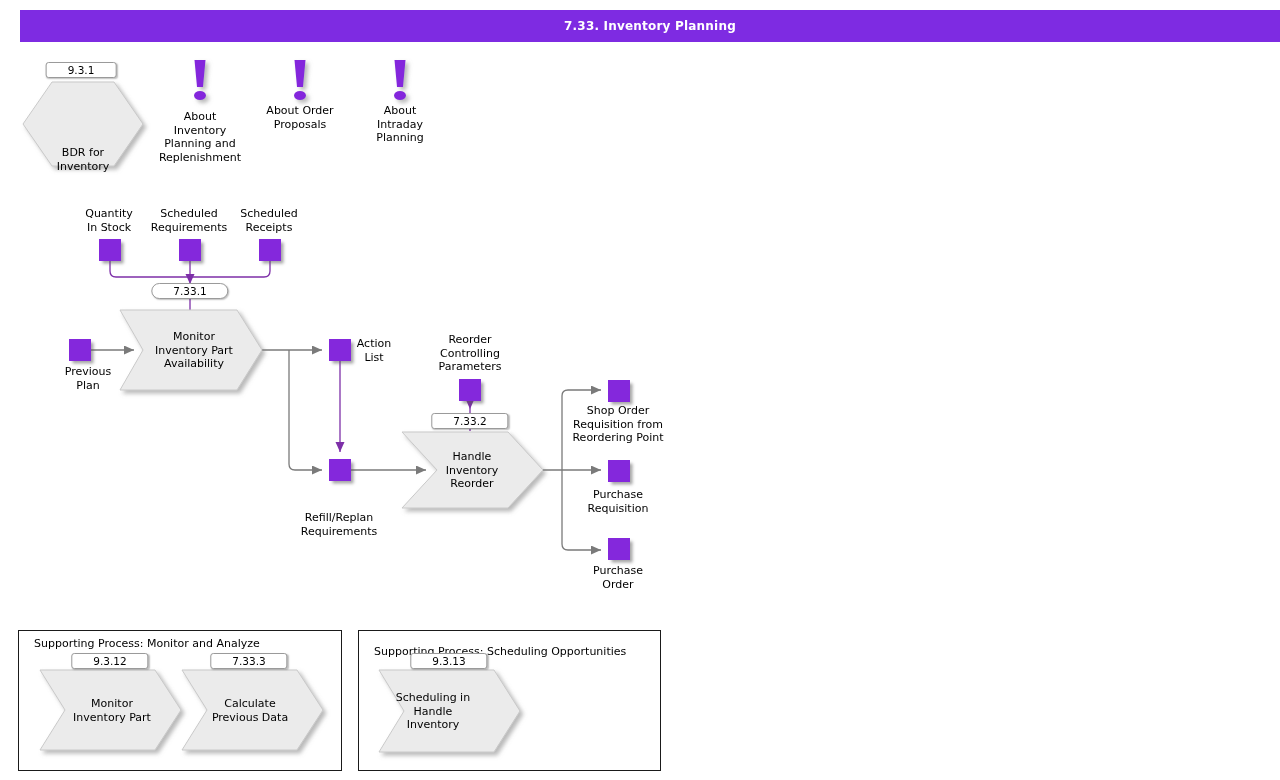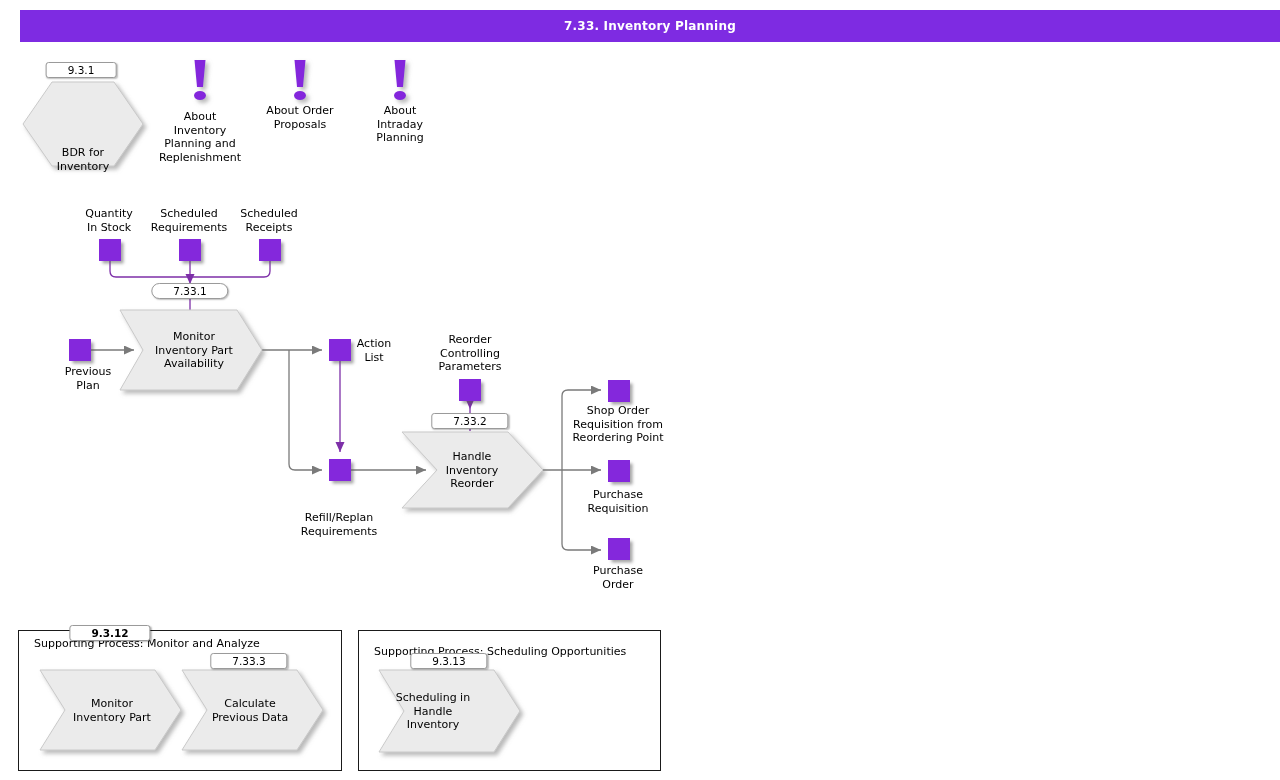--- a/index.html
+++ b/index.html
@@ -95,21 +95,21 @@
   <div class="sq" style="left:329px;top:339px;"></div>
   <div class="sq" style="left:329px;top:459px;"></div>
   <div class="sq" style="left:459px;top:379px;"></div>
   <div class="sq" style="left:608px;top:380px;"></div>
   <div class="sq" style="left:608px;top:460px;"></div>
   <div class="sq" style="left:608px;top:538px;"></div>
 
   <div class="badge" style="left:81px;top:62px;">9.3.1</div>
   <div class="badge" style="left:190px;top:283px;border-radius:8px;">7.33.1</div>
   <div class="badge" style="left:470px;top:413px;">7.33.2</div>
-  <div class="badge" style="left:110px;top:625px;font-weight:bold;">9.3.12</div>
+  <div class="badge" style="left:110px;top:653px;">9.3.12</div>
   <div class="badge" style="left:249px;top:653px;">7.33.3</div>
   <div class="badge" style="left:449px;top:653px;">9.3.13</div>
 
   <div class="lbl" style="left:83px;top:107px;margin-top:39px;">BDR for
 Inventory</div>
   <div class="lbl" style="left:200px;top:110px;">About
 Inventory
 Planning and
 Replenishment</div>
   <div class="lbl" style="left:300px;top:104px;">About Order

